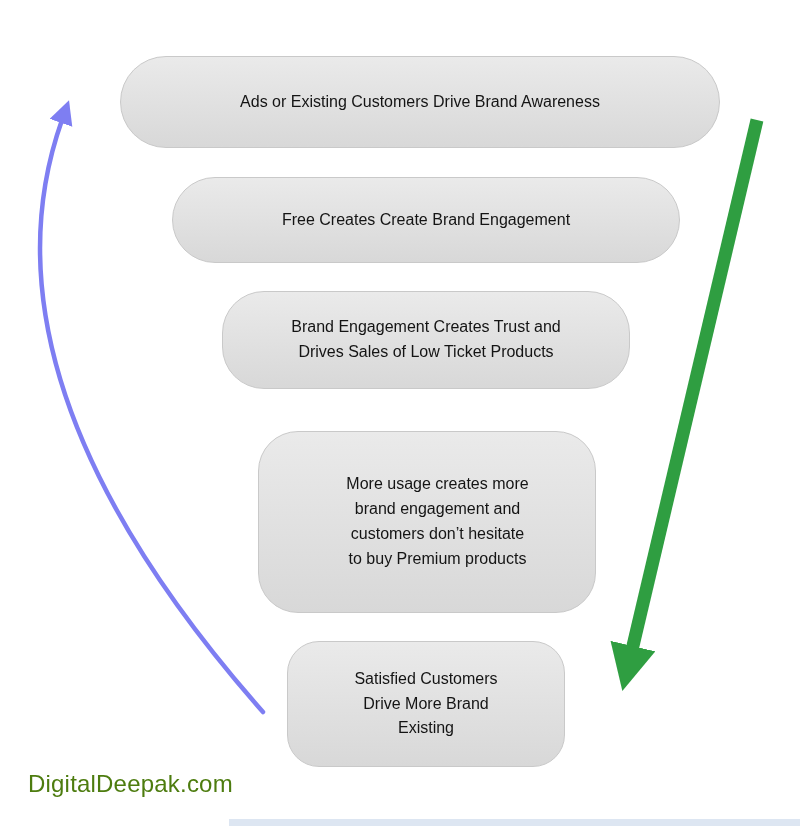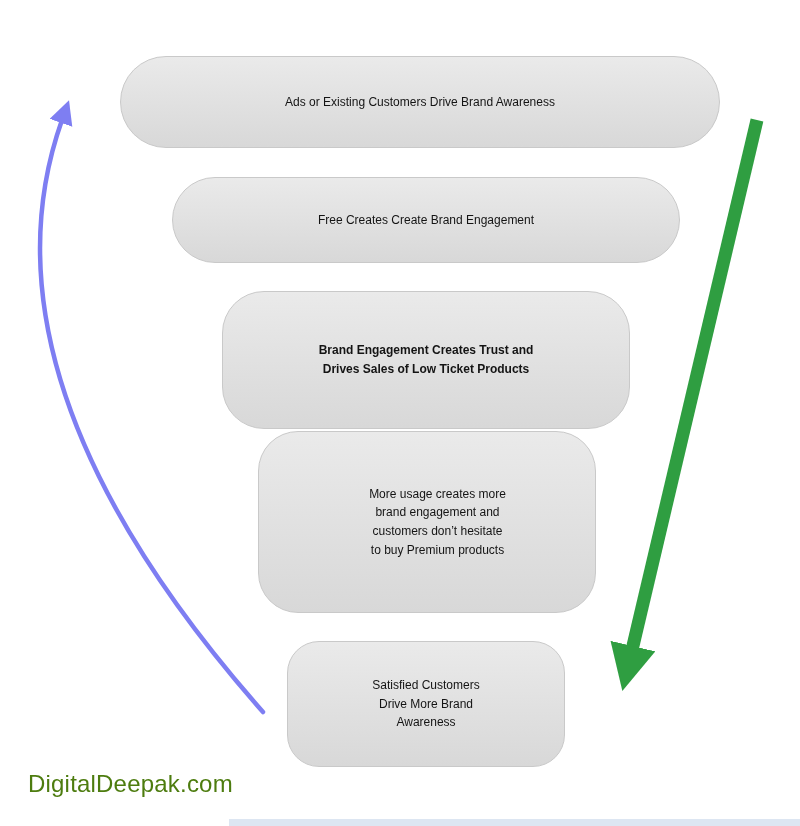--- a/index.html
+++ b/index.html
@@ -7,26 +7,26 @@
     position:relative;width:800px;height:826px;background:#ffffff;overflow:hidden;
     font-family:"Liberation Sans","DejaVu Sans",sans-serif;
   }
   .arrows{position:absolute;left:0;top:0;width:800px;height:826px;pointer-events:none;}
   .box{
     position:absolute;
     background:linear-gradient(#eaeaea,#d8d8d8);
     border:1px solid #c9c9c9;
     display:flex;align-items:center;justify-content:center;
     text-align:center;color:#141414;
-    font-size:12px;line-height:1.55;
+    font-size:16px;line-height:1.55;
     white-space:pre-line;box-sizing:border-box;padding:10px 26px;
   }
   #box1{left:120px;top:56px;width:600px;height:92px;border-radius:46px;}
   #box2{left:172px;top:177px;width:508px;height:86px;border-radius:43px;}
-  #box3{left:222px;top:291px;width:408px;height:138px;border-radius:42px;font-weight:bold;}
+  #box3{left:222px;top:291px;width:408px;height:98px;border-radius:42px;}
   #box4{left:258px;top:431px;width:338px;height:182px;border-radius:40px;padding-left:47px;}
   #box5{left:287px;top:641px;width:278px;height:126px;border-radius:32px;}
   .watermark{
     position:absolute;left:28px;top:770px;
     font-size:24px;color:#4d7c0f;letter-spacing:0.2px;
   }
   .bottom-strip{
     position:absolute;left:229px;bottom:0;width:571px;height:7px;
     background:#dde6f2;
   }
@@ -58,19 +58,19 @@
   <div class="box" id="box3">Brand Engagement Creates Trust and
 Drives Sales of Low Ticket Products</div>
 
   <div class="box" id="box4">More usage creates more
 brand engagement and
 customers don’t hesitate
 to buy Premium products</div>
 
   <div class="box" id="box5">Satisfied Customers
 Drive More Brand
-Awareness</div>
+Existing</div>
 
   <div class="watermark">DigitalDeepak.com</div>
 
   <div class="bottom-strip"></div>
 
 </div>
 
 </body></html>

